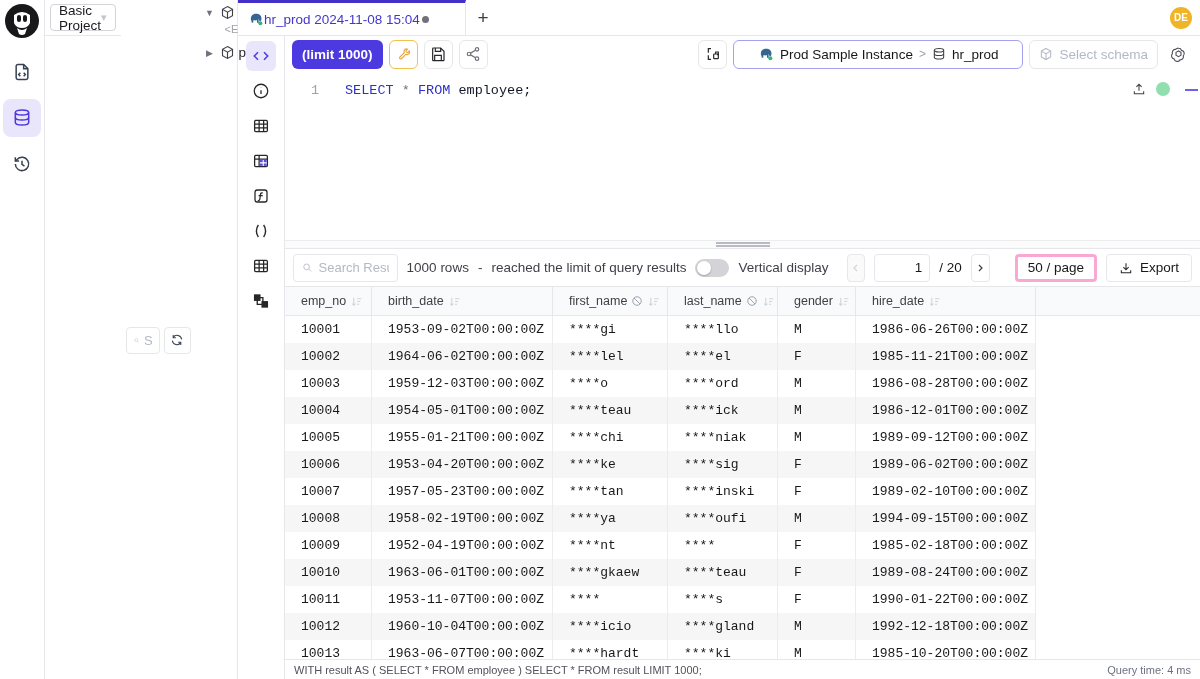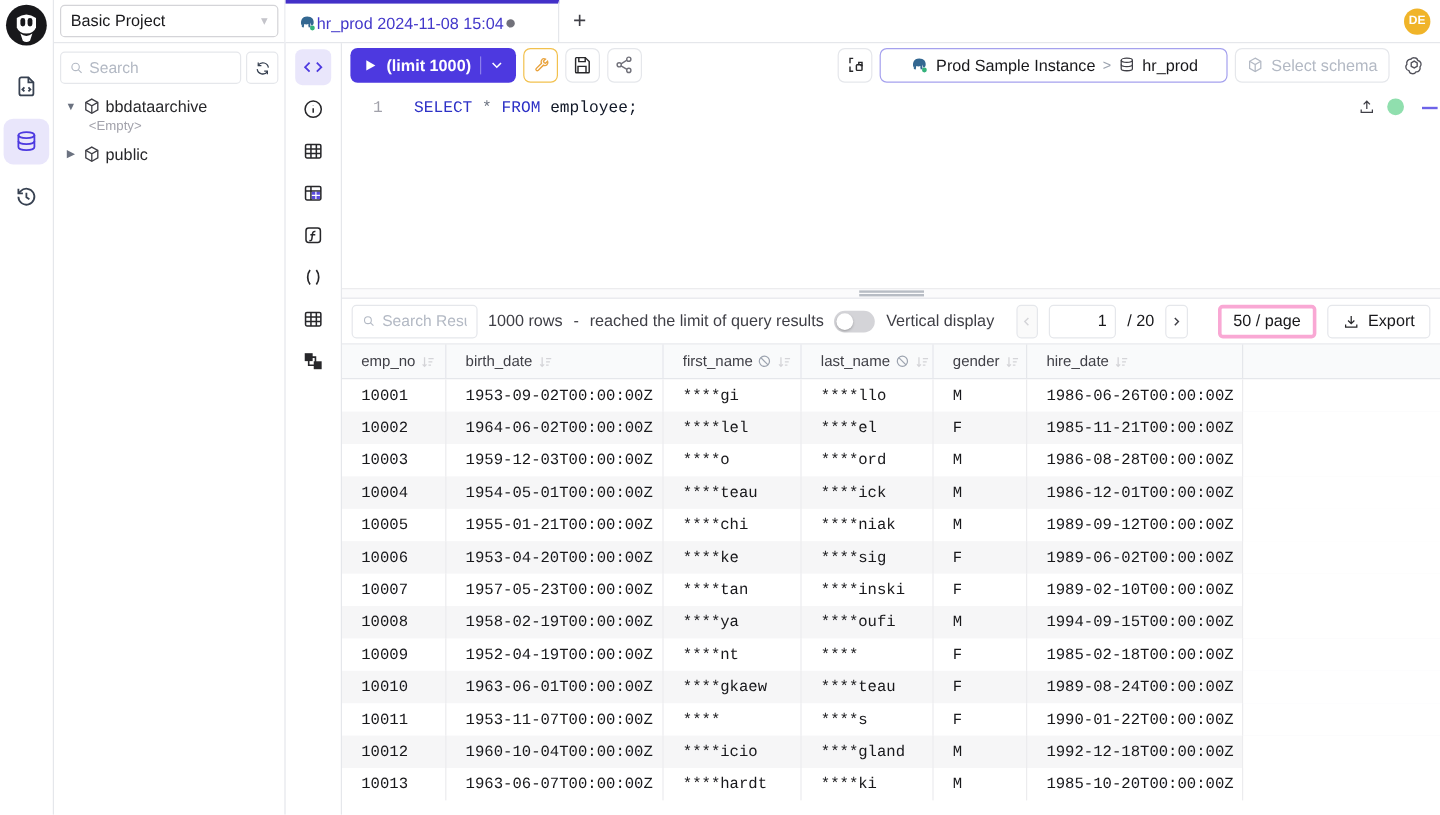--- a/index.html
+++ b/index.html
@@ -9,21 +9,21 @@
 
   
   .rail { width:45px; border-right:1px solid #e5e7eb; display:flex; flex-direction:column; align-items:center; flex-shrink:0; }
   .logo { width:36px; height:36px; margin:3px 0 14px; }
   .rail-btn { width:38px; height:38px; border-radius:8px; display:flex; align-items:center; justify-content:center; margin-bottom:8px; cursor:pointer; }
   .rail-btn.active { background:#e9e6fb; }
   .rail-btn svg { stroke:#374151; }
   .rail-btn.active svg { stroke:#4d39e0; }
 
   
-  .sidebar { width:193px; border-right:1px solid #e5e7eb; display:flex; flex-direction:column; flex-shrink:0; }
+  .sidebar { width:193px; border-right:1px solid #e5e7eb; display:flex; flex-direction:row; flex-shrink:0; }
   .proj-row { height:36px; border-bottom:1px solid #e5e7eb; display:flex; align-items:center; padding:0 5px; }
   .proj-select { flex:1; height:27px; border:1px solid #d4d4d8; border-radius:4px; display:flex; align-items:center; padding:0 8px; font-size:13.5px; color:#18181b; background:#fff; }
   .proj-select .chev { margin-left:auto; color:#c4c4ca; font-size:11px; }
   .search-row { display:flex; align-items:center; gap:4px; padding:7px 5px 6px; }
   .sb-search { flex:1; height:27px; border:1px solid #e5e7eb; border-radius:4px; display:flex; align-items:center; padding:0 7px; gap:5px; background:#fff; }
   .sb-search input { border:none; outline:none; width:100%; font-size:13px; color:#374151; font-family:inherit; }
   .sb-search input::placeholder { color:#b3b9c4; }
   .icon-btn-sm { width:27px; height:27px; border:1px solid #e5e7eb; border-radius:4px; display:flex; align-items:center; justify-content:center; background:#fff; cursor:pointer; }
   .tree { padding:2px 4px; }
   .tree-row { display:flex; align-items:center; height:21px; gap:4px; cursor:pointer; }
@@ -41,21 +41,21 @@
   .avatar { width:22px; height:22px; border-radius:50%; background:#f0b429; color:#fff; font-size:10px; font-weight:bold; display:flex; align-items:center; justify-content:center; margin:auto 8px auto auto; }
 
   .main-body { flex:1; display:flex; min-height:0; }
   .inner-rail { width:47px; border-right:1px solid #e5e7eb; display:flex; flex-direction:column; align-items:center; padding-top:5px; flex-shrink:0; }
   .irail-btn { width:30px; height:30px; border-radius:6px; display:flex; align-items:center; justify-content:center; margin-bottom:5px; cursor:pointer; color:#27272a; }
   .irail-btn.active { background:#e9e6fb; color:#4d39e0; }
   .content { flex:1; display:flex; flex-direction:column; min-width:0; }
 
   
   .toolbar { height:36px; display:flex; align-items:center; gap:6px; padding:0 7px; flex-shrink:0; }
-  .run-btn { height:29px; background:#4d39e0; border-radius:6px; color:#fff; display:flex; align-items:center; padding:0 10px; gap:7px; cursor:pointer; font-size:13.5px; font-weight:bold; }
+  .run-btn { height:29px; background:#4d39e0; border-radius:6px; color:#fff; display:flex; align-items:center; padding:0 10px; gap:7px; cursor:pointer; font-size:13.5px; font-weight:bold;flex-direction:column; }
   .run-btn .sep { width:1px; height:15px; background:rgba(255,255,255,.35); }
   .tool-btn { width:29px; height:29px; border:1px solid #e5e7eb; border-radius:6px; background:#fff; display:flex; align-items:center; justify-content:center; cursor:pointer; }
   .tool-btn.amber { border-color:#f2c14e; }
   .spacer { flex:1; }
   .conn-group { height:29px; border:1px solid #a5a1ee; border-radius:6px; display:flex; align-items:center; padding:0 24px; gap:6px; cursor:pointer; background:#fff; }
   .conn-txt { font-size:13.5px; color:#18181b; white-space:nowrap; }
   .conn-sep { color:#9ca3af; font-size:12px; }
   .schema-box { height:29px; border:1px solid #e5e7eb; border-radius:6px; display:flex; align-items:center; padding:0 9px; gap:6px; color:#b3b9c4; font-size:13.5px; cursor:pointer; white-space:nowrap; }
 
   
@@ -555,18 +555,22 @@
                   <div class="td c1">1963-06-07T00:00:00Z</div>
                   <div class="td c2">****hardt</div>
                   <div class="td c3">****ki</div>
                   <div class="td c4">M</div>
                   <div class="td c5">1985-10-20T00:00:00Z</div>
                   <div class="td filler"></div>
                 </div>
               </div>
           </div>
 
+          <div class="bottombar">
+            <span class="exec-sql">WITH result AS ( SELECT * FROM employee ) SELECT * FROM result LIMIT 1000;</span>
+            <span class="qtime">Query time: 4 ms</span>
+          </div>
         </div>
 
       </div>
     </div>
   </div>
 </div>
 
 </body></html>

